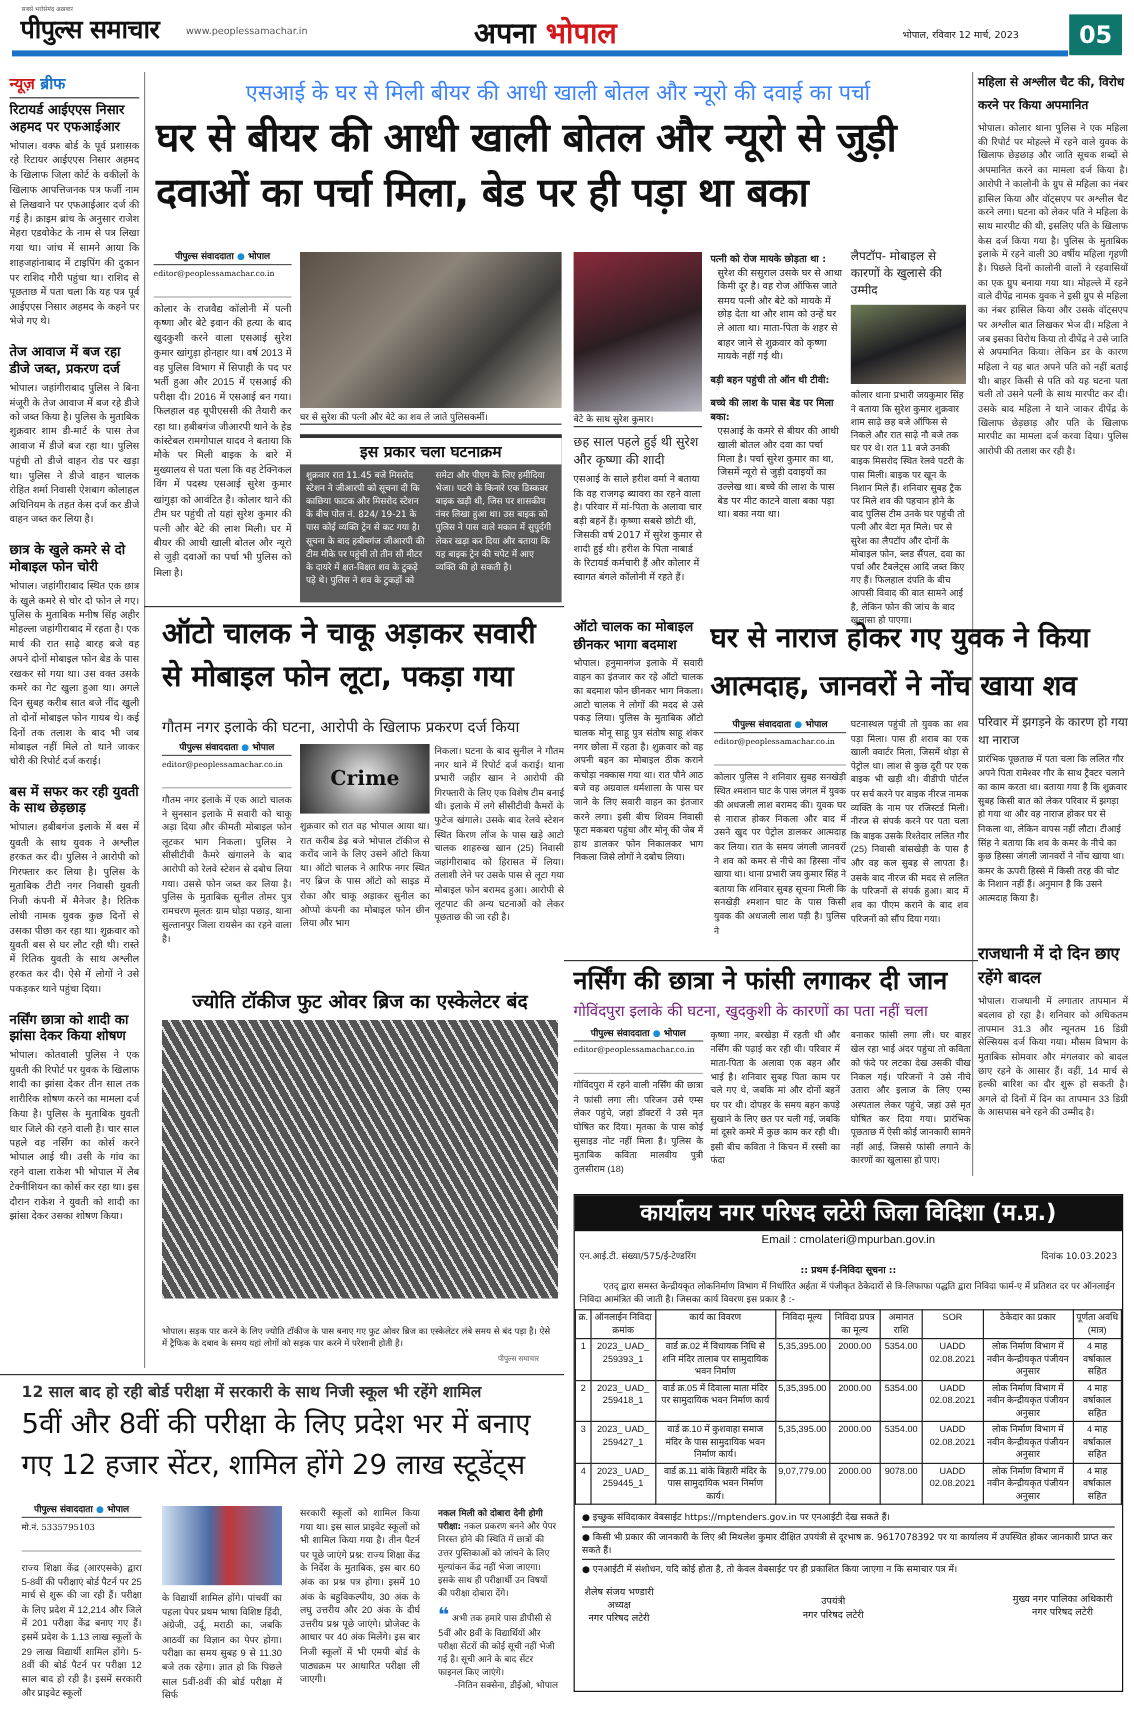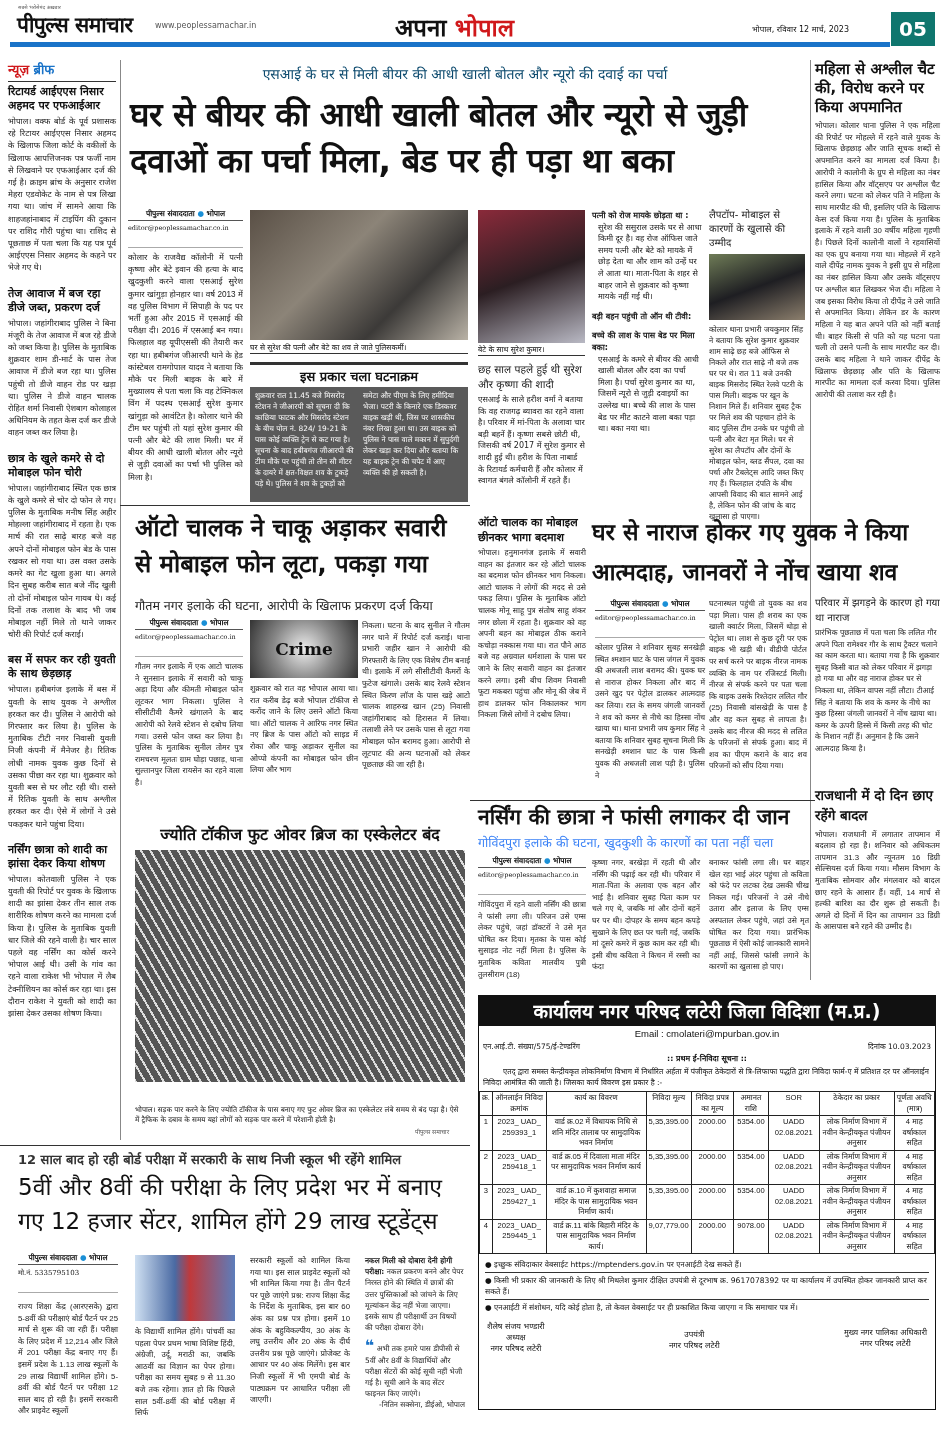--- a/index.html
+++ b/index.html
@@ -53,21 +53,21 @@
     <div class="body-text">भोपाल। हबीबगंज इलाके में बस में युवती के साथ युवक ने अश्लील हरकत कर दी। पुलिस ने आरोपी को गिरफ्तार कर लिया है। पुलिस के मुताबिक टीटी नगर निवासी युवती निजी कंपनी में मैनेजर है। रितिक लोधी नामक युवक कुछ दिनों से उसका पीछा कर रहा था। शुक्रवार को युवती बस से घर लौट रही थी। रास्ते में रितिक युवती के साथ अश्लील हरकत कर दी। ऐसे में लोगों ने उसे पकड़कर थाने पहुंचा दिया।</div>
   </div>
   <div style="margin-top:12px">
     <div class="hd" style="font-size:11px;line-height:14px;margin-bottom:3px">नर्सिंग छात्रा को शादी का झांसा देकर किया शोषण</div>
     <div class="body-text">भोपाल। कोतवाली पुलिस ने एक युवती की रिपोर्ट पर युवक के खिलाफ शादी का झांसा देकर तीन साल तक शारीरिक शोषण करने का मामला दर्ज किया है। पुलिस के मुताबिक युवती धार जिले की रहने वाली है। चार साल पहले वह नर्सिंग का कोर्स करने भोपाल आई थी। उसी के गांव का रहने वाला राकेश भी भोपाल में लैब टेक्नीशियन का कोर्स कर रहा था। इस दौरान राकेश ने युवती को शादी का झांसा देकर उसका शोषण किया।</div>
   </div>
 </aside>
 <div class="vline" style="left:120px;top:60px;height:1080px"></div>
 
 <section>
-  <div class="abs" style="left:130px;top:64px;width:670px;text-align:center;font-size:14px;color:#0c4a6e">एसआई के घर से मिली बीयर की आधी खाली बोतल और न्यूरो की दवाई का पर्चा</div>
+  <div class="abs" style="left:130px;top:64px;width:670px;text-align:center;font-size:18px;color:#3b82f6">एसआई के घर से मिली बीयर की आधी खाली बोतल और न्यूरो की दवाई का पर्चा</div>
   <h1 class="abs hd" style="left:130px;top:92px;width:675px;font-size:33px;line-height:46px;letter-spacing:-0.5px">घर से बीयर की आधी खाली बोतल और न्यूरो से जुड़ी दवाओं का पर्चा मिला, बेड पर ही पड़ा था बका</h1>
 
   <div class="abs" style="left:128px;top:208px;width:115px">
     <div class="byline"><span>पीपुल्स संवाददाता</span> <span class="dot">●</span> <span>भोपाल</span></div>
     <div class="email">editor@peoplessamachar.co.in</div>
     <div class="body-text" style="margin-top:4px;height:255px;overflow:hidden">कोलार के राजवैद्य कॉलोनी में पत्नी कृष्णा और बेटे इवान की हत्या के बाद खुदकुशी करने वाला एसआई सुरेश कुमार खांगुड़ा होनहार था। वर्ष 2013 में वह पुलिस विभाग में सिपाही के पद पर भर्ती हुआ और 2015 में एसआई की परीक्षा दी। 2016 में एसआई बन गया। फिलहाल वह यूपीएससी की तैयारी कर रहा था। हबीबगंज जीआरपी थाने के हेड कांस्टेबल रामगोपाल यादव ने बताया कि मौके पर मिली बाइक के बारे में मुख्यालय से पता चला कि वह टेक्निकल विंग में पदस्थ एसआई सुरेश कुमार खांगुड़ा को आवंटित है। कोलार थाने की टीम घर पहुंची तो यहां सुरेश कुमार की पत्नी और बेटे की लाश मिली। घर में बीयर की आधी खाली बोतल और न्यूरो से जुड़ी दवाओं का पर्चा भी पुलिस को मिला है।</div>
   </div>
 
   <div class="photo" style="left:250px;top:210px;width:218px;height:130px;background:linear-gradient(135deg,#5a5046,#8c8478 40%,#3c3a38 70%,#b9b2a6)"></div>
   <div class="abs caption" style="left:250px;top:343px;width:218px;border-bottom:1px solid #333">घर से सुरेश की पत्नी और बेटे का शव ले जाते पुलिसकर्मी।</div>
@@ -94,21 +94,21 @@
 
   <div class="abs" style="left:709px;top:208px;width:96px">
     <div style="font-size:10px;line-height:14px;color:#222">लैपटॉप- मोबाइल से कारणों के खुलासे की उम्मीद</div>
     <div class="photo" style="position:relative;width:96px;height:66px;margin:4px 0;background:linear-gradient(160deg,#6f7c57,#1e1e22 50%,#8c7f6d)"></div>
     <div class="cond" style="font-size:7.6px;line-height:11px">कोलार थाना प्रभारी जयकुमार सिंह ने बताया कि सुरेश कुमार शुक्रवार शाम साढ़े छह बजे ऑफिस से निकले और रात साढ़े नौ बजे तक घर पर थे। रात 11 बजे उनकी बाइक मिसरोद स्थित रेलवे पटरी के पास मिली। बाइक पर खून के निशान मिले हैं। शनिवार सुबह ट्रैक पर मिले शव की पहचान होने के बाद पुलिस टीम उनके घर पहुंची तो पत्नी और बेटा मृत मिले। घर से सुरेश का लैपटॉप और दोनों के मोबाइल फोन, ब्लड सैंपल, दवा का पर्चा और टैबलेट्स आदि जब्त किए गए हैं। फिलहाल दंपति के बीच आपसी विवाद की बात सामने आई है, लेकिन फोन की जांच के बाद खुलासा हो पाएगा।</div>
   </div>
 </section>
 <div class="vline" style="left:810px;top:60px;height:920px"></div>
 
 <aside class="abs" style="left:815px;top:60px;width:125px">
-  <div class="hd" style="font-size:15px;line-height:19px">महिला से अश्लील चैट की, विरोध करने पर किया अपमानित</div>
+  <div class="hd" style="font-size:10px;line-height:19px">महिला से अश्लील चैट की, विरोध करने पर किया अपमानित</div>
   <div class="body-text" style="margin-top:3px;font-size:7.8px;line-height:11.7px">भोपाल। कोलार थाना पुलिस ने एक महिला की रिपोर्ट पर मोहल्ले में रहने वाले युवक के खिलाफ छेड़छाड़ और जाति सूचक शब्दों से अपमानित करने का मामला दर्ज किया है। आरोपी ने कालोनी के ग्रुप से महिला का नंबर हासिल किया और वॉट्सएप पर अश्लील चैट करने लगा। घटना को लेकर पति ने महिला के साथ मारपीट की थी, इसलिए पति के खिलाफ केस दर्ज किया गया है। पुलिस के मुताबिक इलाके में रहने वाली 30 वर्षीय महिला गृहणी है। पिछले दिनों कालोनी वालों ने रहवासियों का एक ग्रुप बनाया गया था। मोहल्ले में रहने वाले दीपेंद्र नामक युवक ने इसी ग्रुप से महिला का नंबर हासिल किया और उसके वॉट्सएप पर अश्लील बात लिखकर भेज दी। महिला ने जब इसका विरोध किया तो दीपेंद्र ने उसे जाति से अपमानित किया। लेकिन डर के कारण महिला ने यह बात अपने पति को नहीं बताई थी। बाहर किसी से पति को यह घटना पता चली तो उसने पत्नी के साथ मारपीट कर दी। उसके बाद महिला ने थाने जाकर दीपेंद्र के खिलाफ छेड़छाड़ और पति के खिलाफ मारपीट का मामला दर्ज करवा दिया। पुलिस आरोपी की तलाश कर रही है।</div>
 </aside>
 
 <section>
   <div class="abs" style="left:120px;top:505px;width:350px;height:1px;background:#333"></div>
   <h2 class="abs hd" style="left:135px;top:510px;width:335px;font-size:24px;line-height:36px">ऑटो चालक ने चाकू अड़ाकर सवारी से मोबाइल फोन लूटा, पकड़ा गया</h2>
   <div class="abs" style="left:135px;top:597px;width:335px;font-size:12.5px;color:#222">गौतम नगर इलाके की घटना, आरोपी के खिलाफ प्रकरण दर्ज किया</div>
   <div class="abs" style="left:135px;top:617px;width:108px">
     <div class="byline"><span>पीपुल्स संवाददाता</span> <span class="dot">●</span> <span>भोपाल</span></div>
     <div class="email">editor@peoplessamachar.co.in</div>
@@ -146,21 +146,21 @@
 <section>
   <h3 class="abs hd" style="left:140px;top:823px;width:320px;font-size:16px;text-align:center">ज्योति टॉकीज फुट ओवर ब्रिज का एस्केलेटर बंद</h3>
   <div class="photo" style="left:135px;top:850px;width:330px;height:232px;background:repeating-linear-gradient(60deg,#ddd 0 2px,#555 2px 8px),linear-gradient(#333,#999)"></div>
   <div class="abs caption" style="left:135px;top:1105px;width:330px;font-size:7.2px">भोपाल। सड़क पार करने के लिए ज्योति टॉकीज के पास बनाए गए फुट ओवर ब्रिज का एस्केलेटर लंबे समय से बंद पड़ा है। ऐसे में ट्रैफिक के दबाव के समय यहां लोगों को सड़क पार करने में परेशानी होती है।</div>
   <div class="abs" style="left:415px;top:1128px;font-size:6px;color:#555">पीपुल्स समाचार</div>
 </section>
 
 <section>
   <div class="abs" style="left:470px;top:800px;width:345px;height:1px;background:#333"></div>
   <h2 class="abs hd" style="left:478px;top:802px;width:330px;font-size:21px">नर्सिंग की छात्रा ने फांसी लगाकर दी जान</h2>
-  <div class="abs" style="left:478px;top:834px;width:330px;font-size:12.5px;color:#3b82f6">गोविंदपुरा इलाके की घटना, खुदकुशी के कारणों का पता नहीं चला</div>
+  <div class="abs" style="left:478px;top:834px;width:330px;font-size:12.5px;color:#701a75">गोविंदपुरा इलाके की घटना, खुदकुशी के कारणों का पता नहीं चला</div>
   <div class="abs" style="left:478px;top:855px;width:108px">
     <div class="byline"><span>पीपुल्स संवाददाता</span> <span class="dot">●</span> <span>भोपाल</span></div>
     <div class="email">editor@peoplessamachar.co.in</div>
     <div class="body-text" style="margin-top:4px;font-size:7.6px;line-height:11.6px">गोविंदपुरा में रहने वाली नर्सिंग की छात्रा ने फांसी लगा ली। परिजन उसे एम्स लेकर पहुंचे, जहां डॉक्टरों ने उसे मृत घोषित कर दिया। मृतका के पास कोई सुसाइड नोट नहीं मिला है। पुलिस के मुताबिक कविता मालवीय पुत्री तुलसीराम (18)</div>
   </div>
   <div class="abs body-text" style="left:592px;top:857px;width:108px;font-size:7.6px;line-height:11.6px">कृष्णा नगर, बरखेड़ा में रहती थी और नर्सिंग की पढ़ाई कर रही थी। परिवार में माता-पिता के अलावा एक बहन और भाई है। शनिवार सुबह पिता काम पर चले गए थे, जबकि मां और दोनों बहनें घर पर थी। दोपहर के समय बहन कपड़े सुखाने के लिए छत पर चली गई, जबकि मां दूसरे कमरे में कुछ काम कर रही थी। इसी बीच कविता ने किचन में रस्सी का फंदा</div>
   <div class="abs body-text" style="left:709px;top:857px;width:100px;font-size:7.6px;line-height:11.6px">बनाकर फांसी लगा ली। घर बाहर खेल रहा भाई अंदर पहुंचा तो कविता को फंदे पर लटका देख उसकी चीख निकल गई। परिजनों ने उसे नीचे उतारा और इलाज के लिए एम्स अस्पताल लेकर पहुंचे, जहां उसे मृत घोषित कर दिया गया। प्रारंभिक पूछताछ में ऐसी कोई जानकारी सामने नहीं आई, जिससे फांसी लगाने के कारणों का खुलासा हो पाए।</div>
 </section>
 
 <section class="abs" style="left:478px;top:995px;width:458px;height:415px;border:1.5px solid #111">

